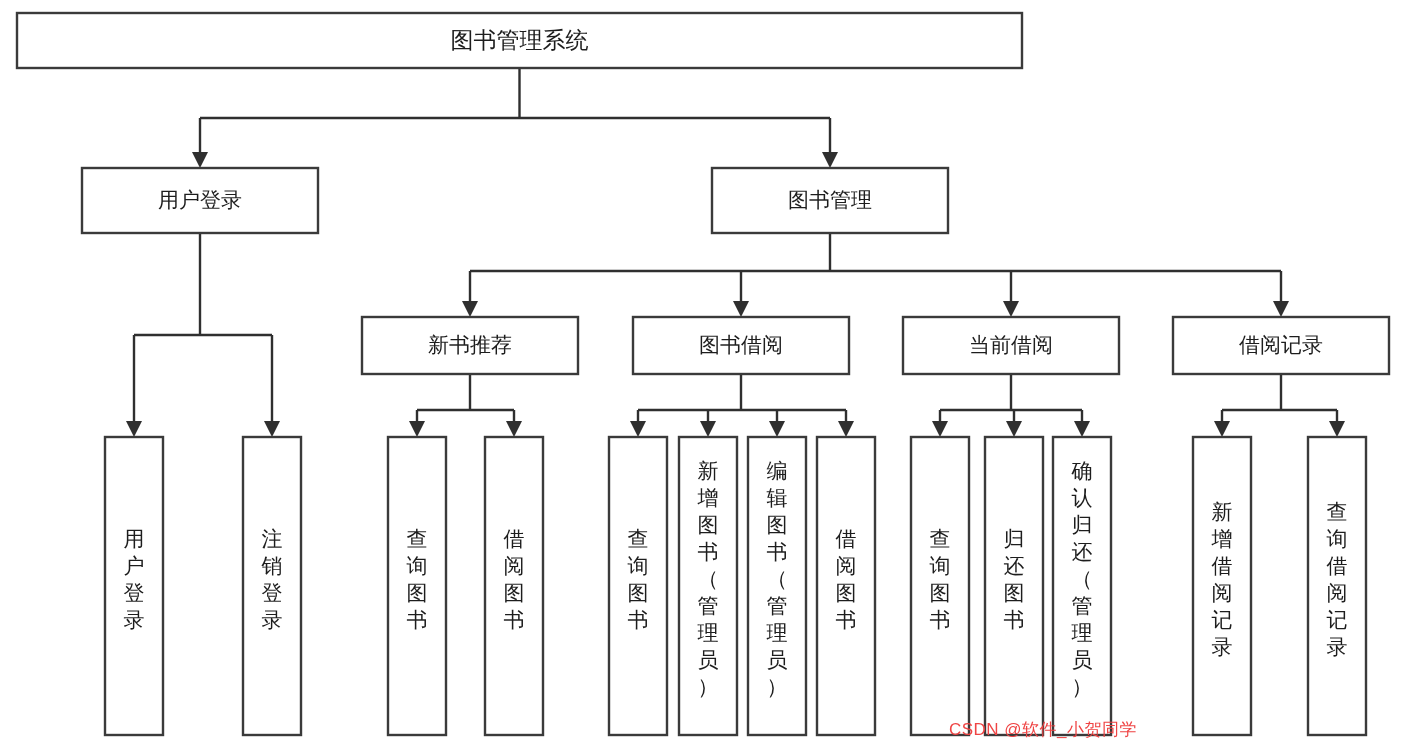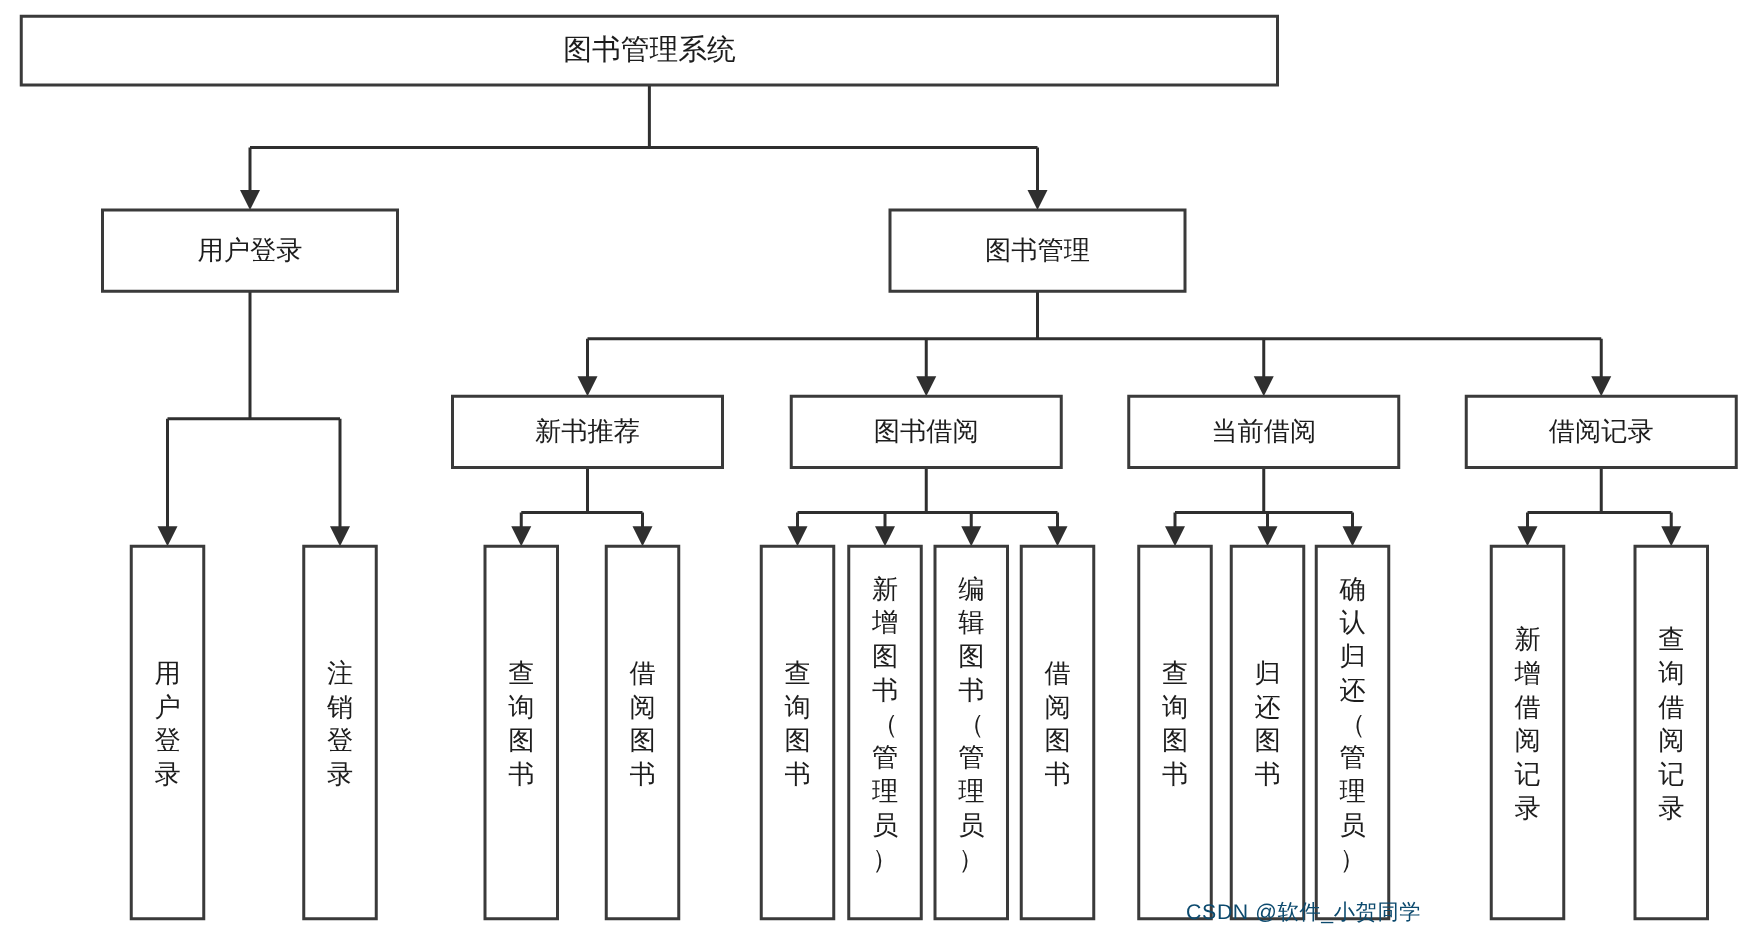--- a/index.html
+++ b/index.html
@@ -46,21 +46,21 @@
     stroke-width: 2.4;
     fill: none;
   }
   .arrow-head { fill: #2f2f2f; }
   .watermark {
     position: absolute;
     right: 8px;
     bottom: 6px;
     font-family: "Liberation Sans", "DejaVu Sans", sans-serif;
     font-size: 17px;
-    color: #0c4a6e;
+    color: #ef4444;
     letter-spacing: 0.5px;
     white-space: nowrap;
     user-select: none;
   }
 </style>
 </head>
 <body>
 
 <div id="chart-root">
   <svg id="diagram-svg" width="1405" height="747" viewBox="0 0 1405 747">

